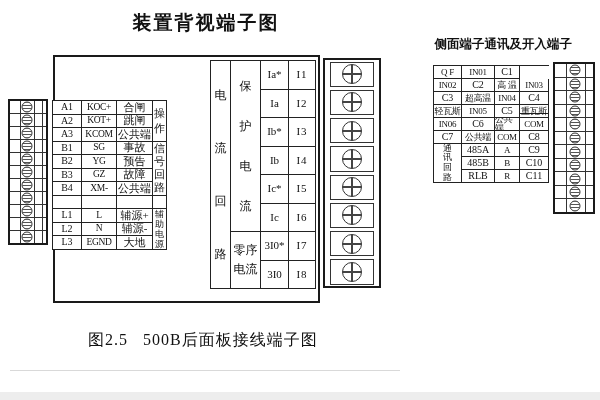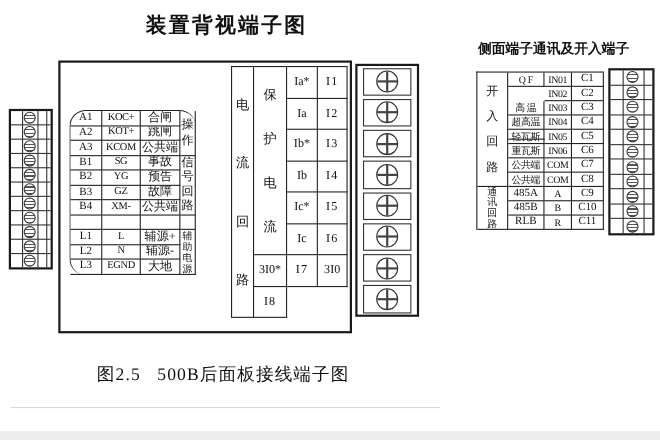--- a/index.html
+++ b/index.html
@@ -18,21 +18,21 @@
 
   
   .rear-box { left:53px; top:55px; width:267px; height:248px; border:2px solid #1a1a1a; }
 
   
   .gtable { display:grid; border-left:1px solid #222; border-top:1px solid #222; background:#fff; }
   .c { border-right:1px solid #222; border-bottom:1px solid #222;
        display:flex; align-items:center; justify-content:center;
        overflow:hidden; line-height:1; }
 
-  .ltable { left:63px;  top:100px; grid-template-columns:29px 35px 36px 14px; grid-auto-rows:13.5px;border-radius:15px; }
+  .ltable { left:52px;  top:100px; grid-template-columns:29px 35px 36px 14px; grid-auto-rows:13.5px; }
   .mtable { left:210px; top:60px;  grid-template-columns:20px 30px 28px 27px; grid-auto-rows:28.5px; }
   .rtable { left:433px; top:65px;  grid-template-columns:28px 33px 25px 29px; grid-auto-rows:13px; }
 
   .col1 { grid-column:1; } .col2 { grid-column:2; } .col4 { grid-column:4; }
   .sp2 { grid-row:span 2; } .sp3 { grid-row:span 3; } .sp4 { grid-row:span 4; }
   .sp6 { grid-row:span 6; } .sp8 { grid-row:span 8; }
 
   .f10 { font-size:10px; } .f95 { font-size:9.5px; letter-spacing:-0.3px; }
   .f11 { font-size:11px; } .f9 { font-size:9px; letter-spacing:-0.3px; }
   .f8  { font-size:8px;  letter-spacing:-0.5px;margin-top:47px; }
@@ -181,20 +181,23 @@
   <div class="c f11">Ia</div>
   <div class="c term">I2</div>
   <div class="c f11">Ib*</div>
   <div class="c term">I3</div>
   <div class="c f11">Ib</div>
   <div class="c term">I4</div>
   <div class="c f11">Ic*</div>
   <div class="c term">I5</div>
   <div class="c f11">Ic</div>
   <div class="c term">I6</div>
+  <div class="c col2 sp2">
+      <span class="v2 zer">零序电流</span>
+    </div>
   <div class="c f11">3I0*</div>
   <div class="c term">I7</div>
   <div class="c f11">3I0</div>
   <div class="c term">I8</div>
 </div>
 
 <div class="abs strip strip-mid">
   <div class="mcell">
       <span class="screw-cross"></span>
     </div>
@@ -215,23 +218,20 @@
     </div>
   <div class="mcell">
       <span class="screw-cross"></span>
     </div>
   <div class="mcell">
       <span class="screw-cross"></span>
     </div>
 </div>
 
 <div class="abs gtable rtable">
-  <div class="c col1 sp8">
-      <span class="v kai">开入回路</span>
-    </div>
   <div class="c f9">Q F</div>
   <div class="c f9">IN01</div>
   <div class="c f10">C1</div>
   <div class="c f8">信号复归</div>
   <div class="c f9">IN02</div>
   <div class="c f10">C2</div>
   <div class="c f9">高 温</div>
   <div class="c f9">IN03</div>
   <div class="c f10">C3</div>
   <div class="c f9">超高温</div>

